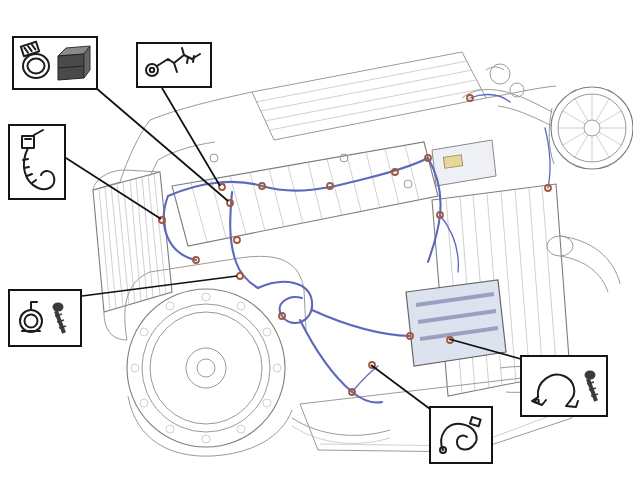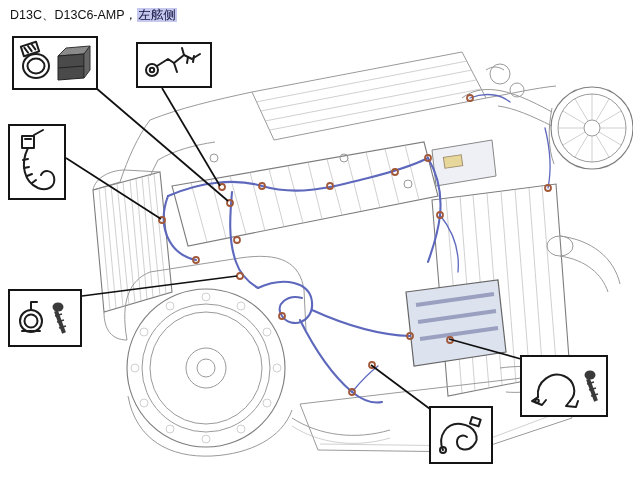--- a/index.html
+++ b/index.html
@@ -17,21 +17,20 @@
   .harness-thin{stroke:var(--harness,#5d68bd);fill:none;stroke-width:1.3;stroke-linecap:round;}
   .clip{stroke:var(--clip,#a2593a);fill:none;stroke-width:1.8;}
   .leader{stroke:#101010;stroke-width:1.7;}
   .part{stroke:#1c1c1c;fill:none;stroke-width:2;stroke-linecap:round;stroke-linejoin:round;}
 </style>
 </head>
 <body>
 
 <div class="page">
 
-  <div class="title"><span>D13C、D13C6-AMP，</span><span class="hl">左舷侧</span></div>
 
   <svg class="stage" width="633" height="485" viewBox="0 0 633 485">
 
     <g class="engine">
 
       <path d="M150,120 C180,108 215,100 252,92"></path>
       <path d="M120,182 C128,158 138,136 150,120"></path>
       <path d="M486,98 C510,94 535,88 556,86"></path>
       <path d="M93,190 L120,182"></path>
 

